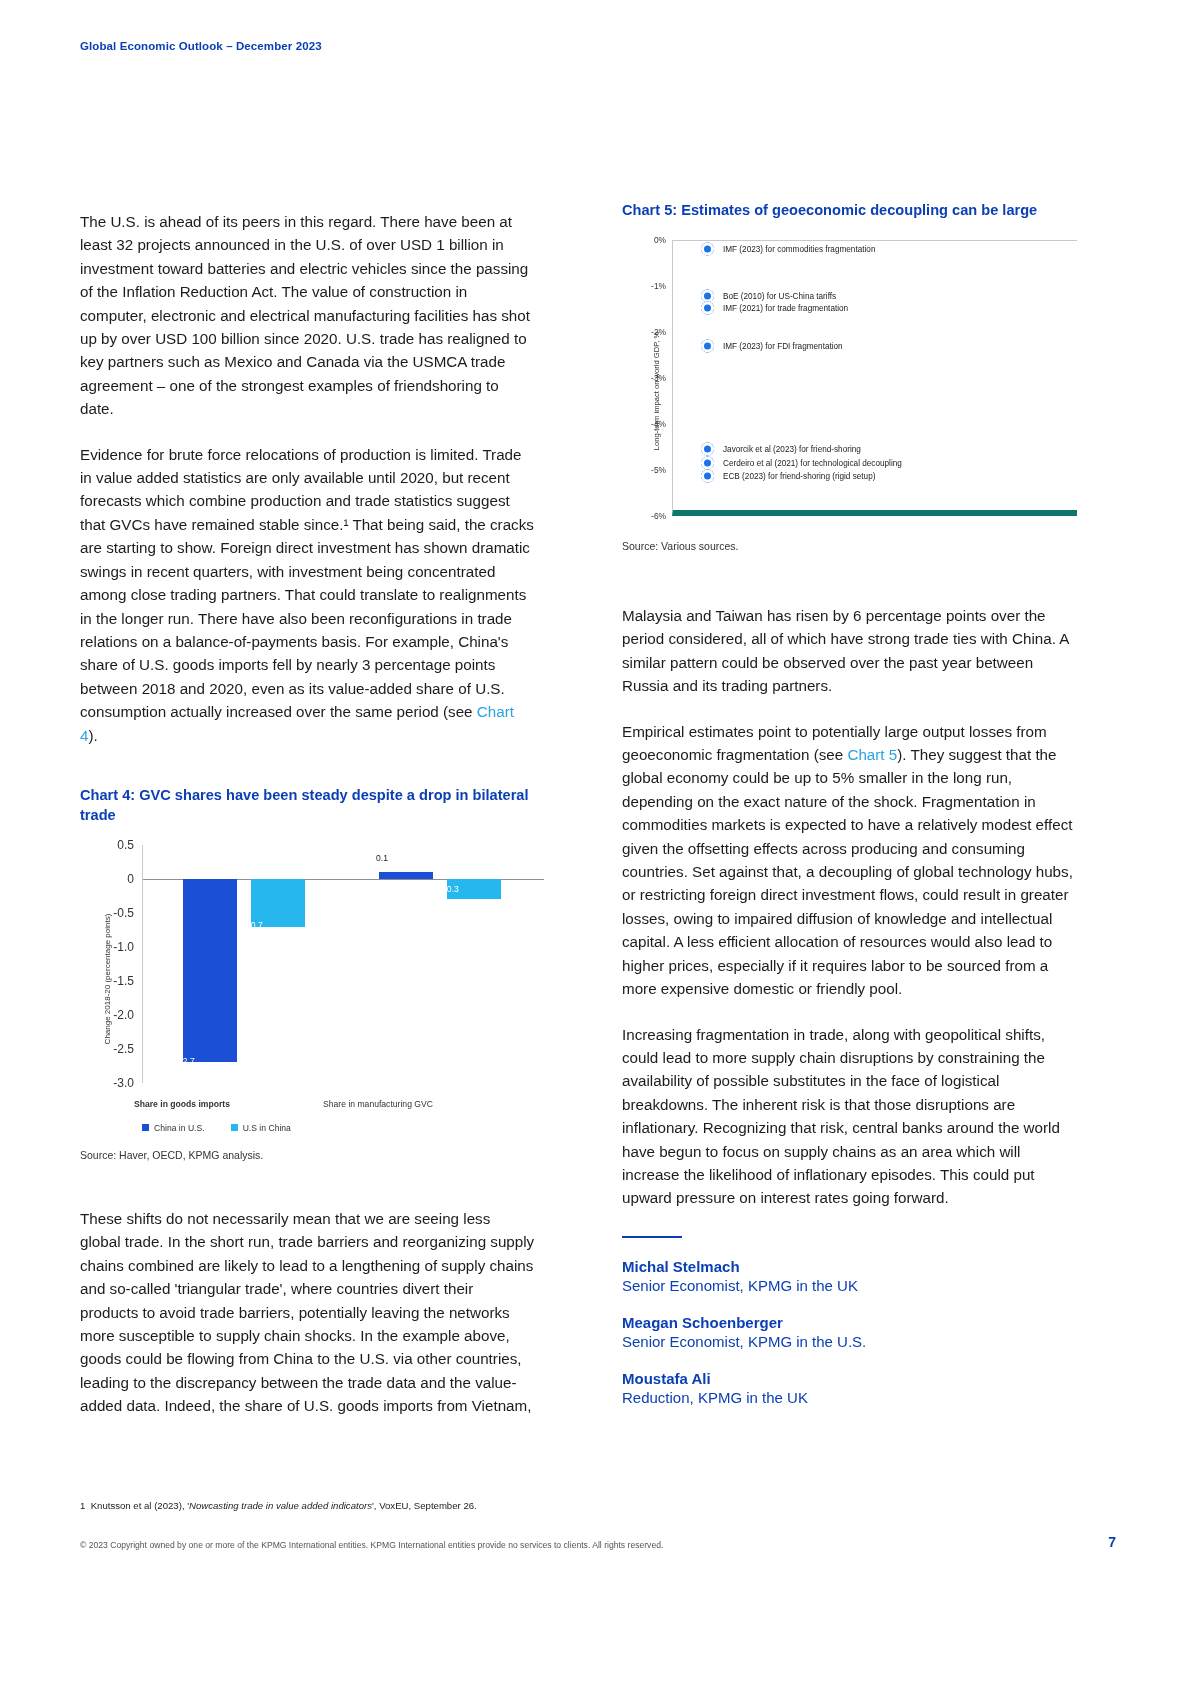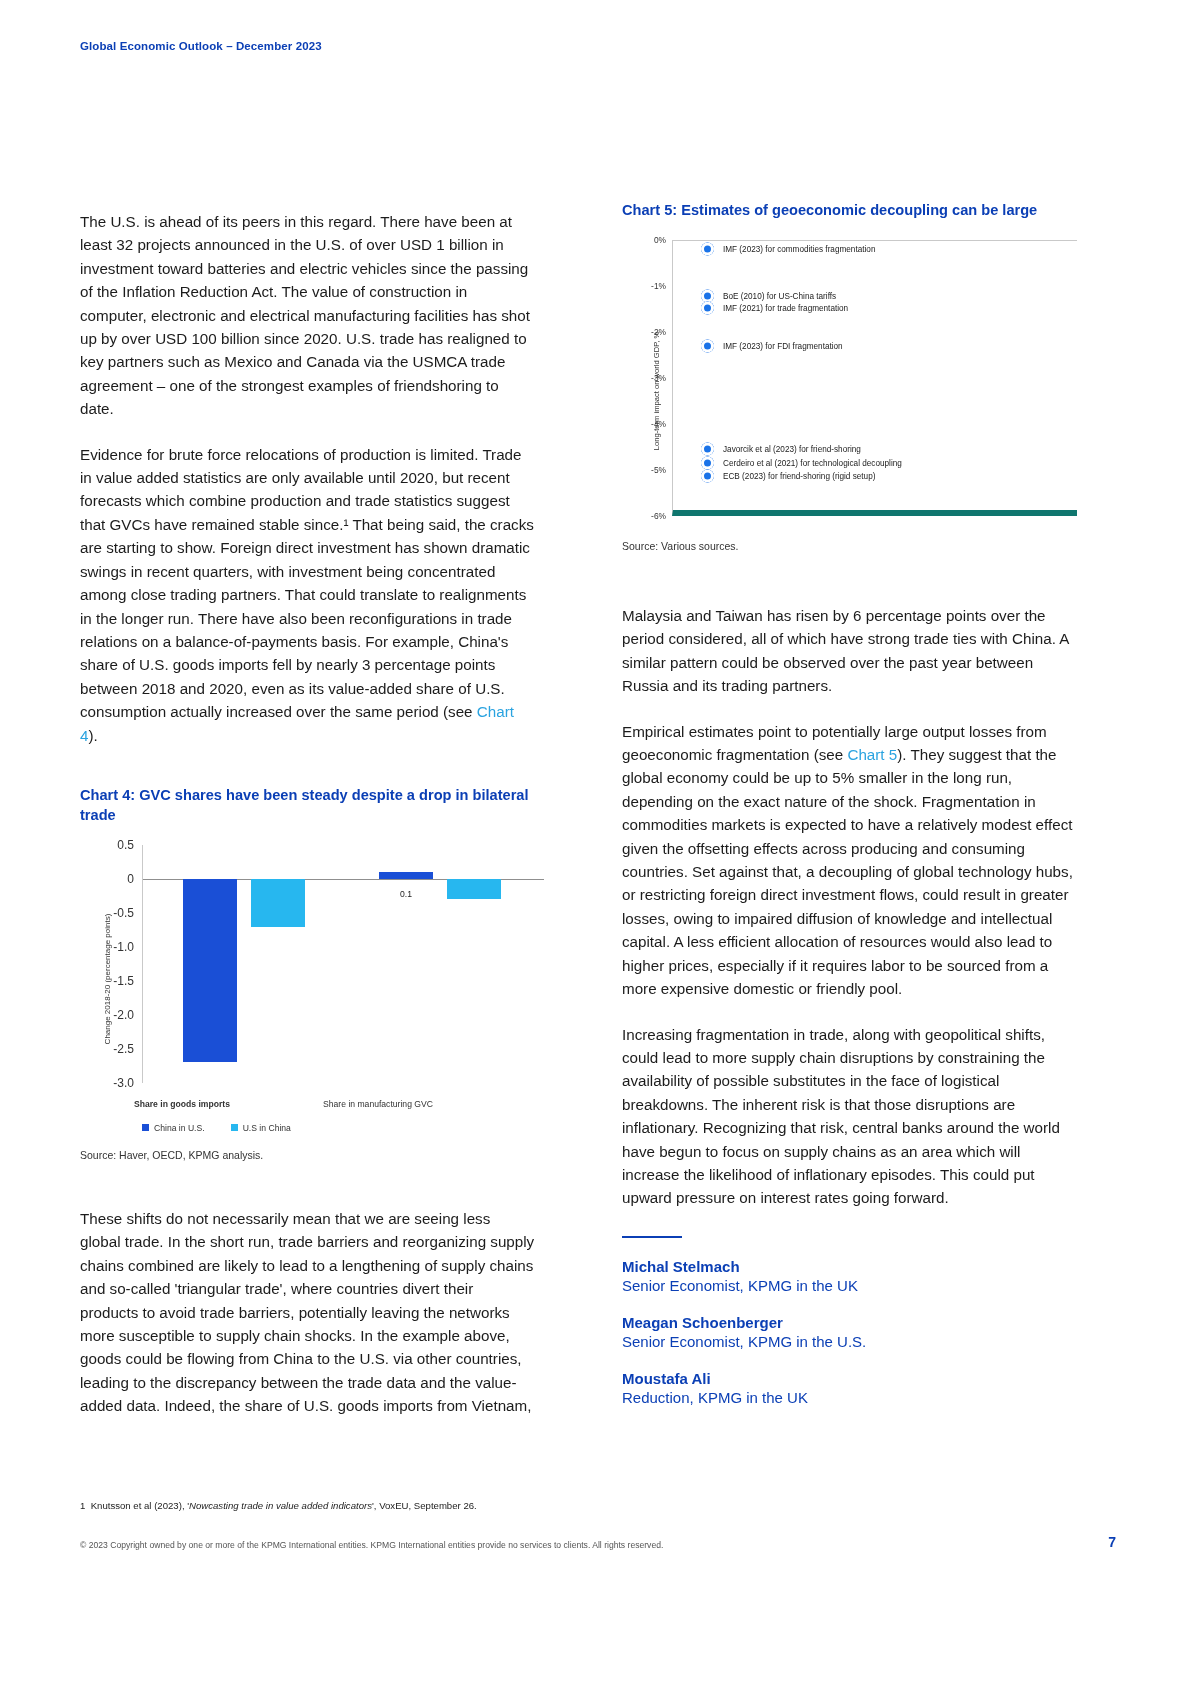--- a/index.html
+++ b/index.html
@@ -51,21 +51,21 @@
   .c4-ticks { position:absolute; left:0; top:6px; width:60px; bottom:36px; }
   .c4-tick {
     position:absolute; right:6px; font-size:12px; color:#333;
     transform:translateY(-50%); white-space:nowrap;
   }
   .c4-zero {
     position:absolute; left:0; right:0; height:1px; background:#8f8f8f;
   }
   .bar { position:absolute; }
   .bar-label {
-    position:absolute; font-size:8.6px; color:#ffffff; width:60px; text-align:center;margin-top:36px;
+    position:absolute; font-size:8.6px; color:#ffffff; width:60px; 
   }
   .bar-label.dark { color:#1c1c1c; }
   .cat-label {
     position:absolute; bottom:10px; font-size:8.6px; color:#333; text-align:center; width:160px;
   }
   .legend4 { position:absolute; left:62px; bottom:-14px; display:flex; gap:26px; }
   .legend4 .li { display:flex; align-items:center; gap:5px; font-size:8.6px; color:#333; }
   .sw { width:7px; height:7px; display:inline-block; }
   
   .chart5-wrap { position:relative; width:455px; height:310px; margin-top:16px; }

